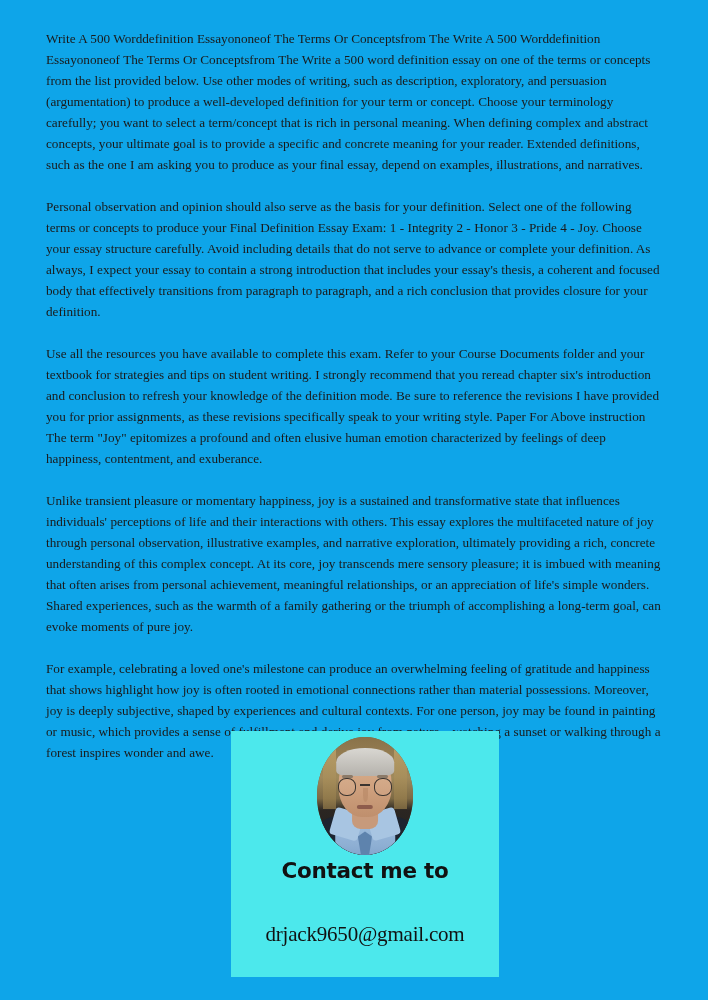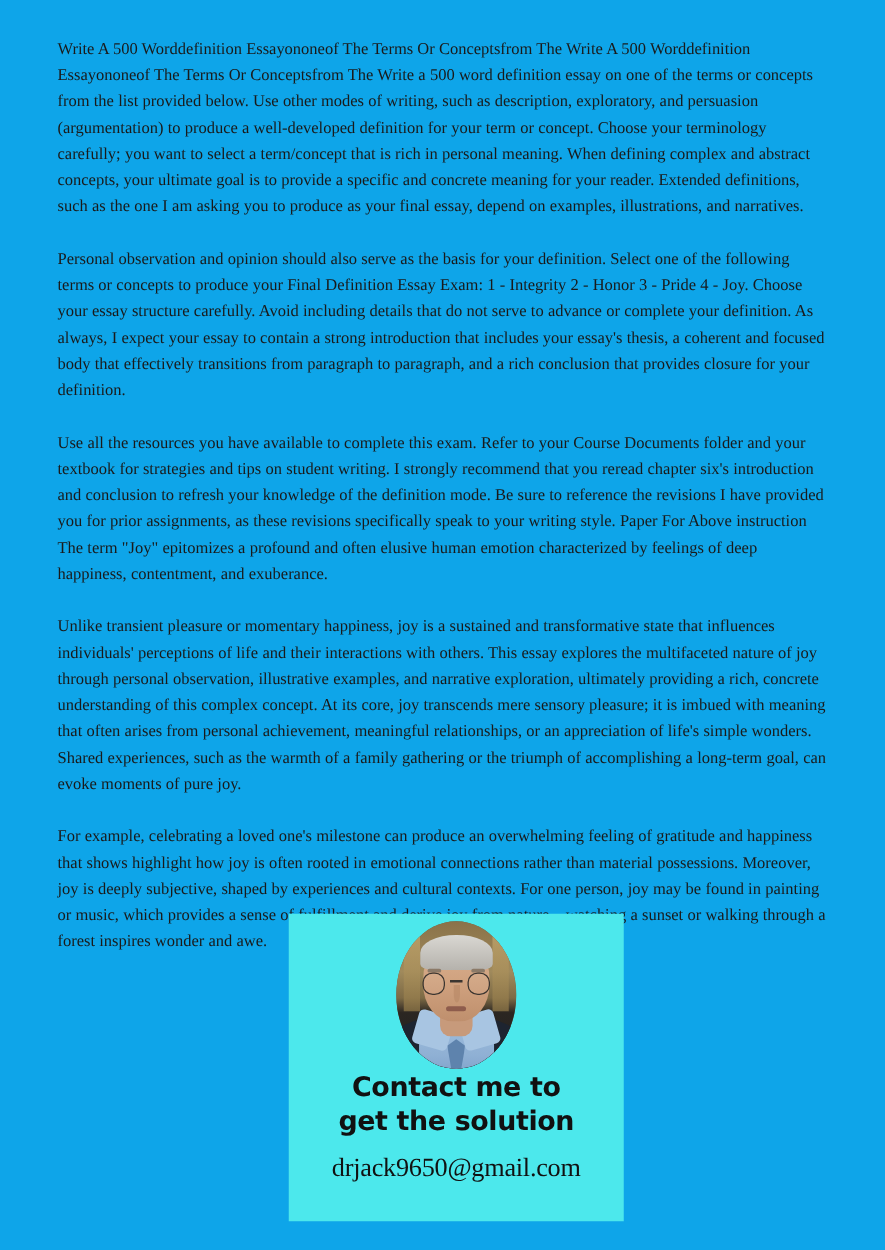--- a/index.html
+++ b/index.html
@@ -214,20 +214,19 @@
       <div class="ph-brow-r"></div>
       <div class="ph-glass-l"></div>
       <div class="ph-glass-r"></div>
       <div class="ph-bridge"></div>
       <div class="ph-nose"></div>
       <div class="ph-mouth"></div>
     </div>
 
     <div id="contact-headline">
       <span class="headline-line">Contact me to</span>
-      <span class="headline-line">get the solution</span>
     </div>
 
     <div id="contact-email">drjack9650@gmail.com</div>
 
   </div>
 
 </div>
 
 </body></html>

